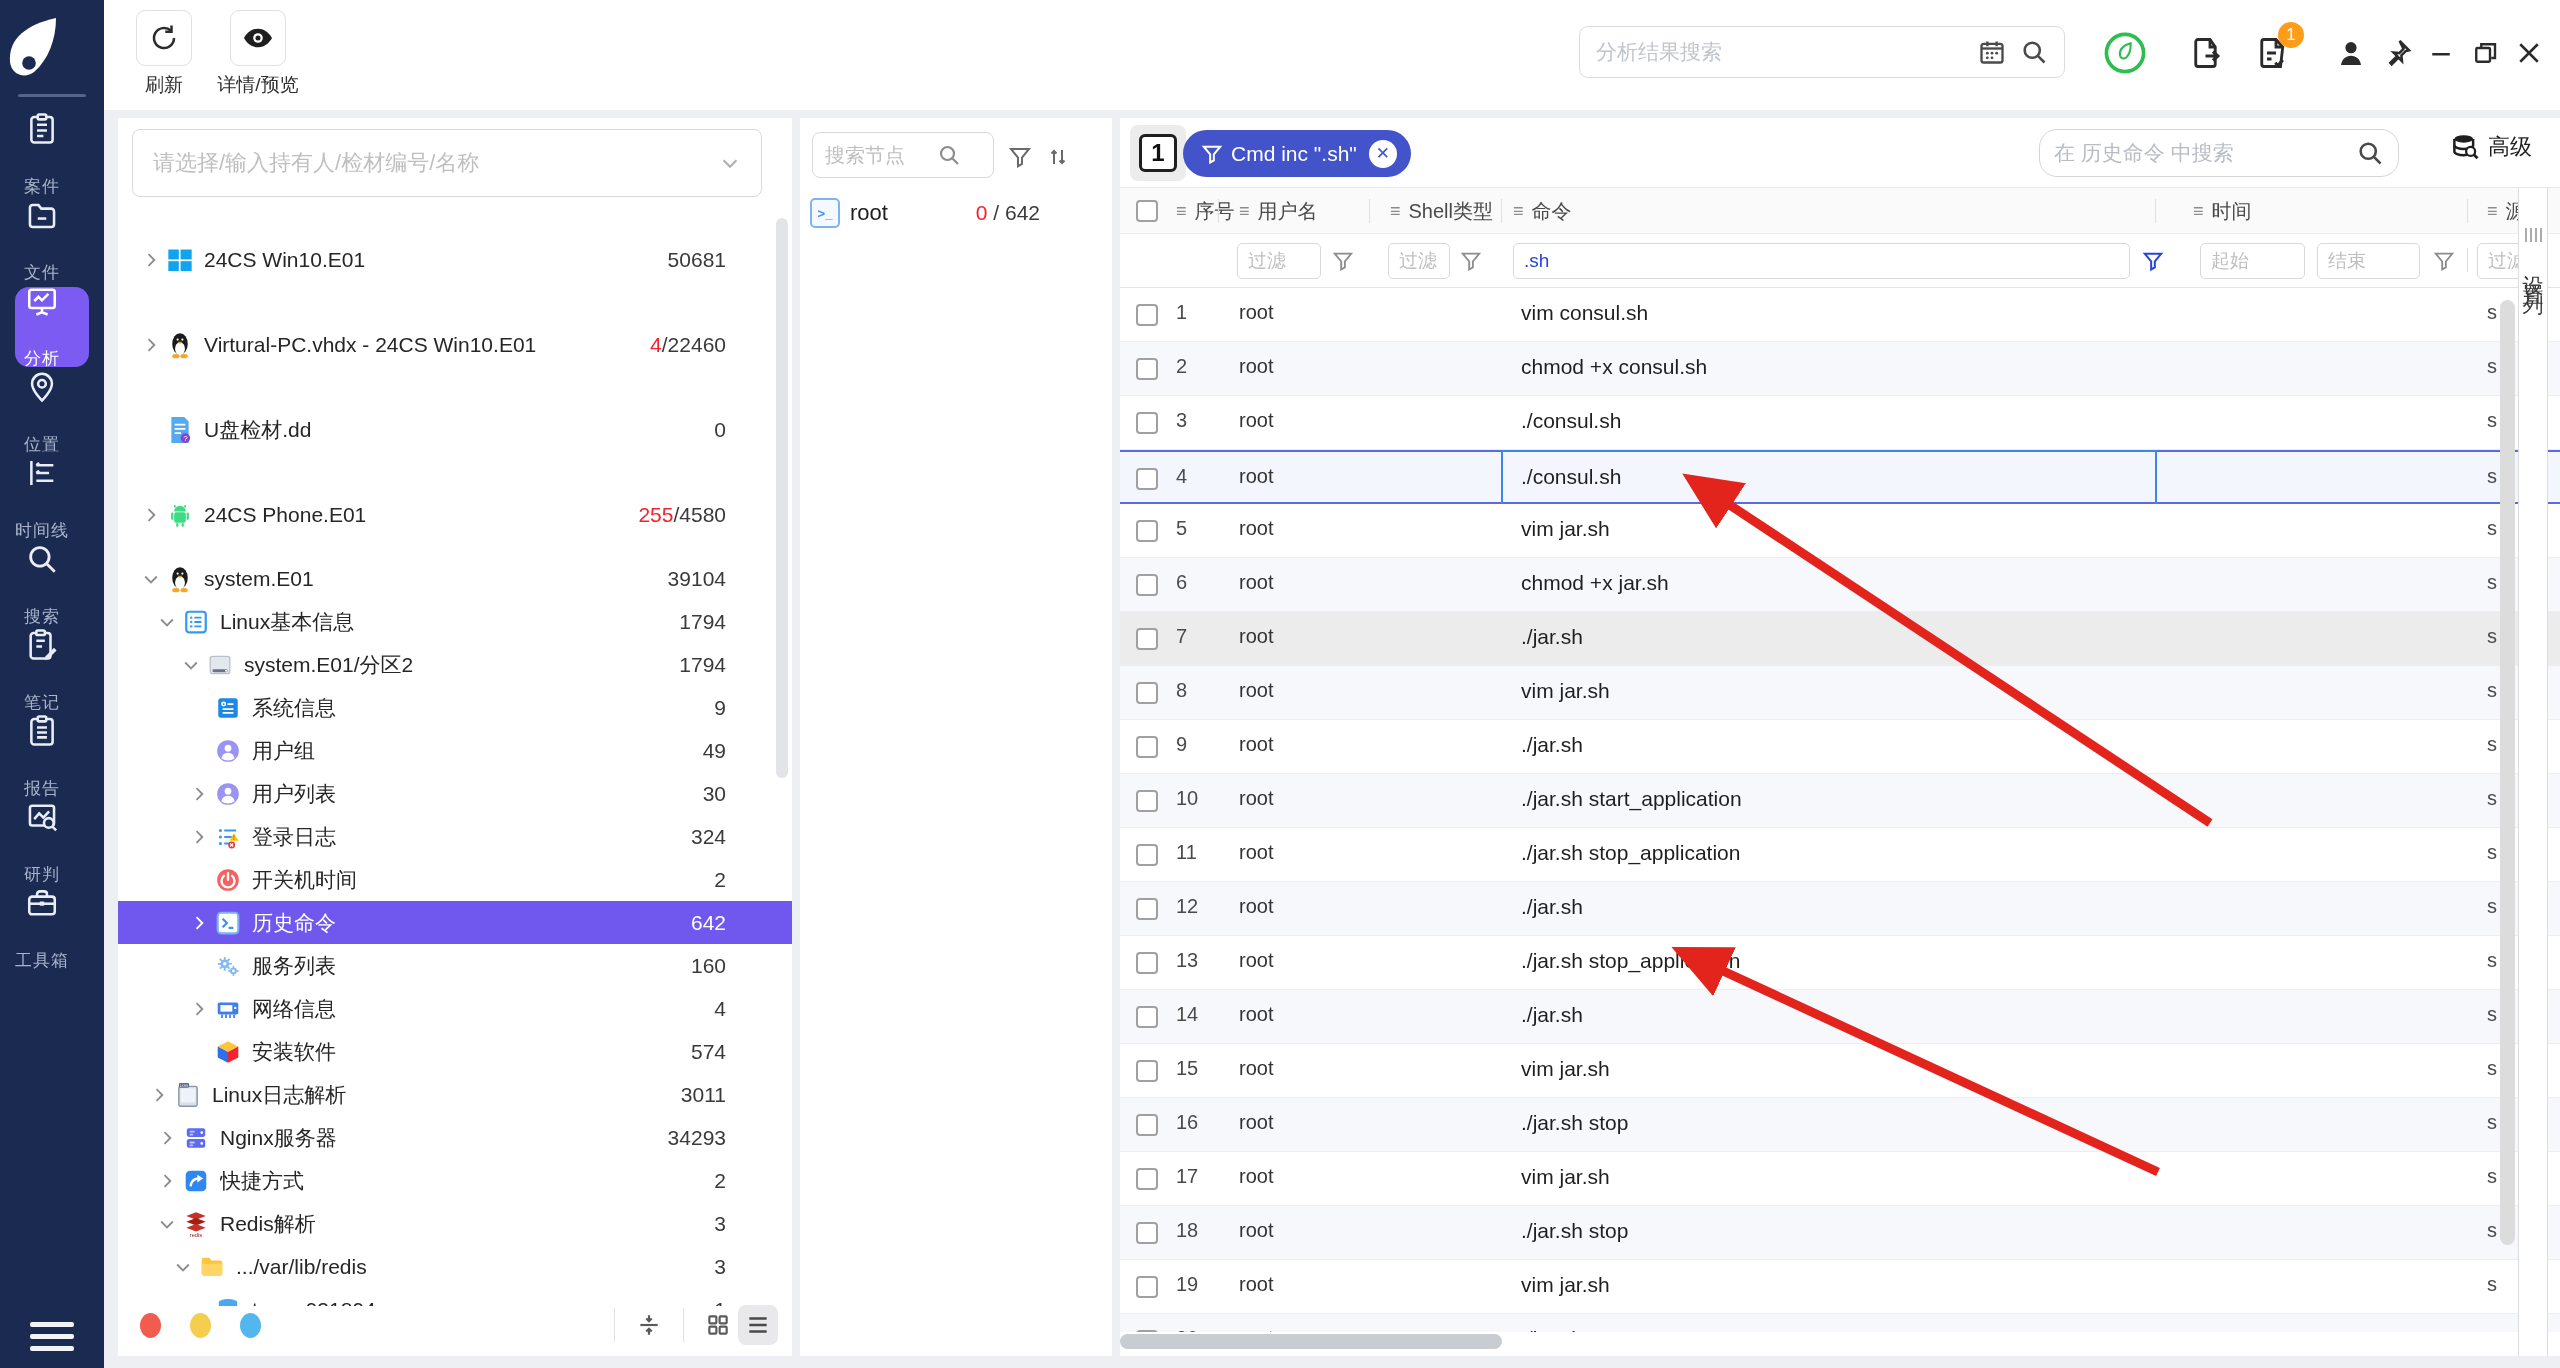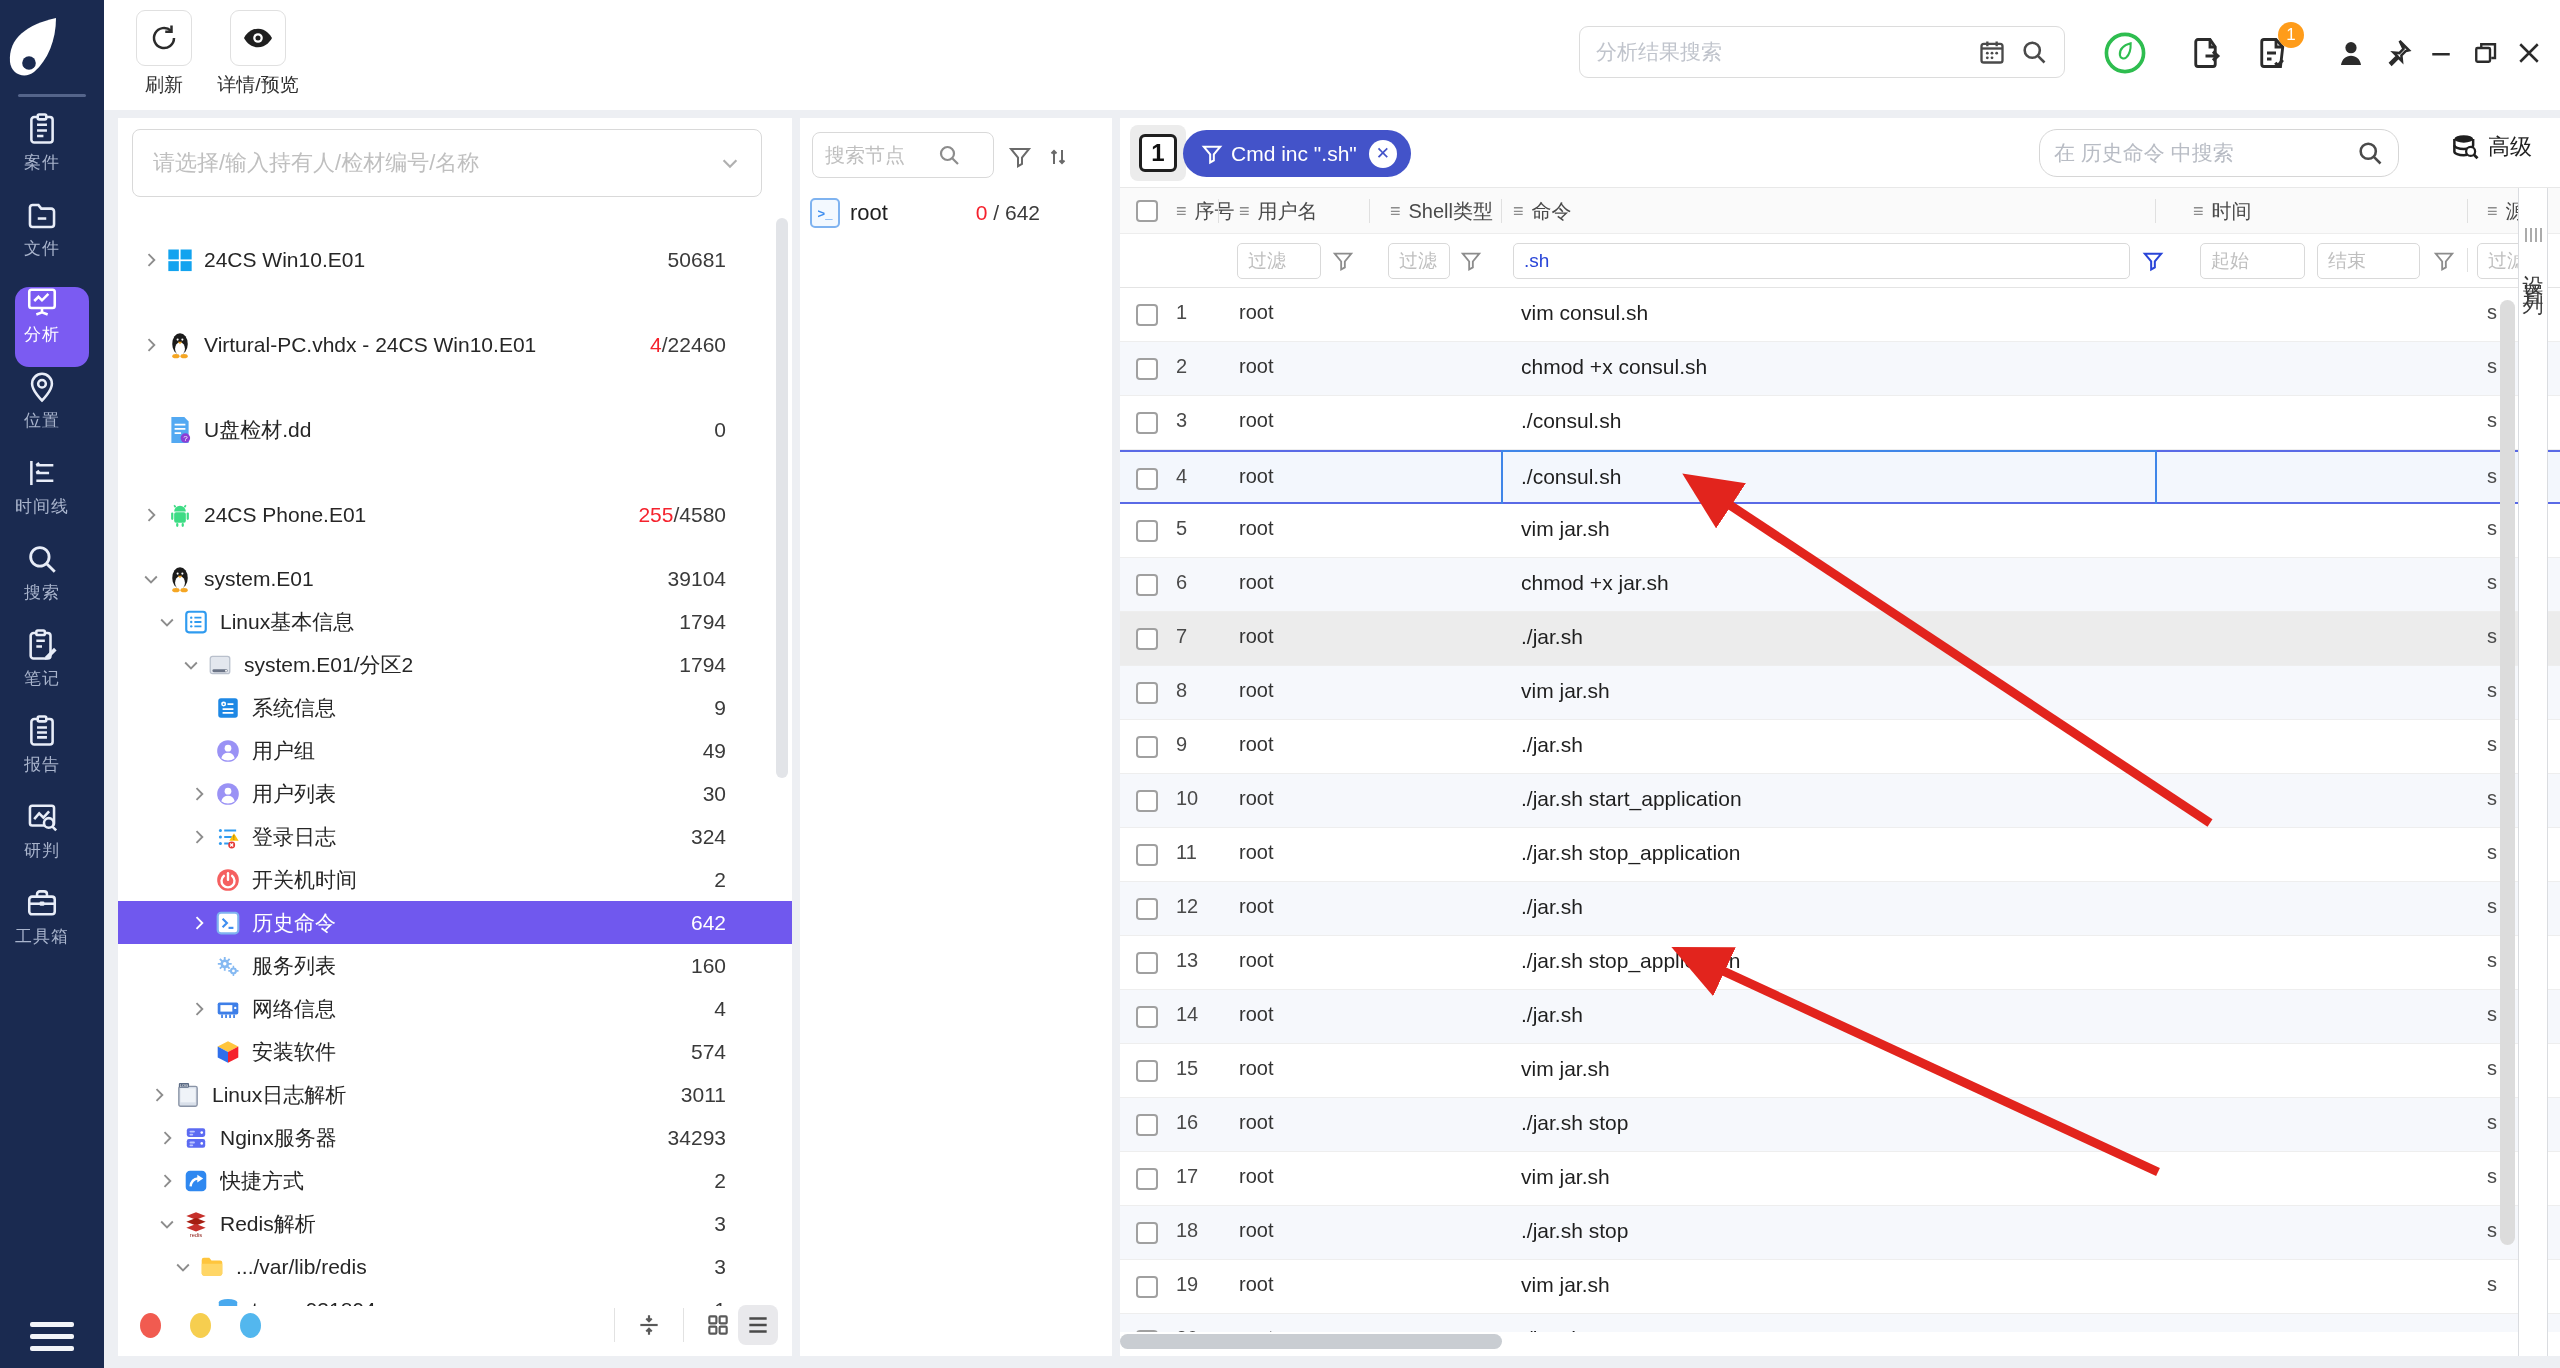--- a/index.html
+++ b/index.html
@@ -5,21 +5,21 @@
   * { margin:0; padding:0; box-sizing:border-box; }
   html,body { width:2560px; height:1368px; overflow:hidden; background:#EDEFF3;
               font-family:"Liberation Sans","DejaVu Sans",sans-serif; font-size:20px; color:#262626; }
   #app { position:relative; width:2560px; height:1368px; }
 
   
   .sidebar { position:absolute; left:0; top:0; width:104px; height:1368px; background:#1A2A50; z-index:10; }
   .logo-wrap { position:absolute; left:0; top:14px; width:104px; text-align:center; }
   .logo-underline { position:absolute; left:18px; top:94px; width:68px; height:3px; background:#54648A; border-radius:2px; }
   .nav { position:absolute; left:0; top:112px; width:104px; }
-  .nav-item { width:84px; height:86px; display:flex; flex-direction:column; align-items:center; justify-content:flex-start; cursor:pointer; }
+  .nav-item { width:84px; height:86px; display:flex; flex-direction:column; align-items:center; justify-content:space-between; cursor:pointer; }
   .nav-item .nav-ic { width:34px; height:34px; display:block; }
   .nav-item .nav-label { margin-top:5px; font-size:17px; color:#A9B4CC; letter-spacing:1px; }
   .nav-item.active { position:relative; }
   .nav-item.active .pill { position:absolute; left:15px; top:3px; width:74px; height:80px; background:#7B5BF2; border-radius:14px; }
   .nav-item.active .nav-ic,.nav-item.active .nav-label { position:relative; }
   .nav-item.active .nav-label { color:#FFFFFF; }
   .hamburger { position:absolute; left:30px; top:1322px; width:44px; cursor:pointer; }
   .hamburger div { height:5px; background:#F2F4F8; border-radius:2px; margin-bottom:7px; }
 
   

